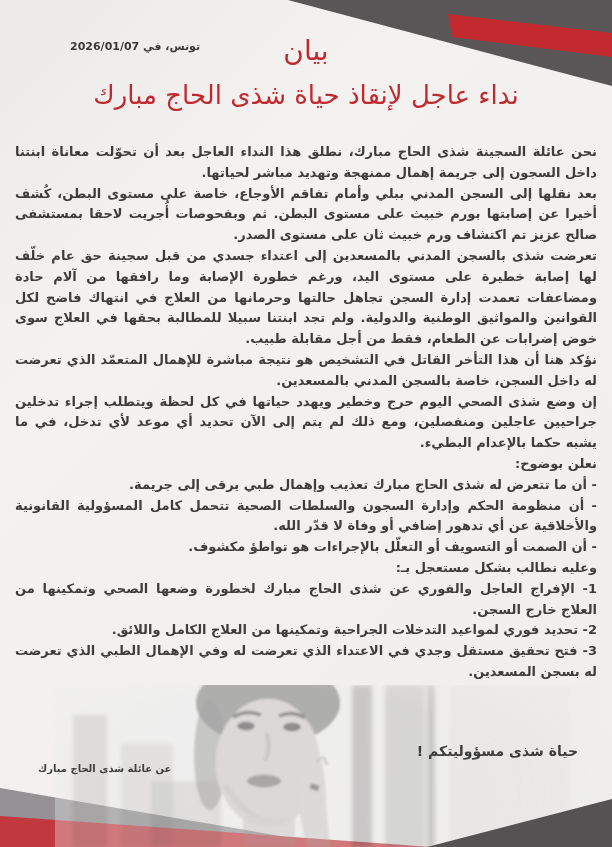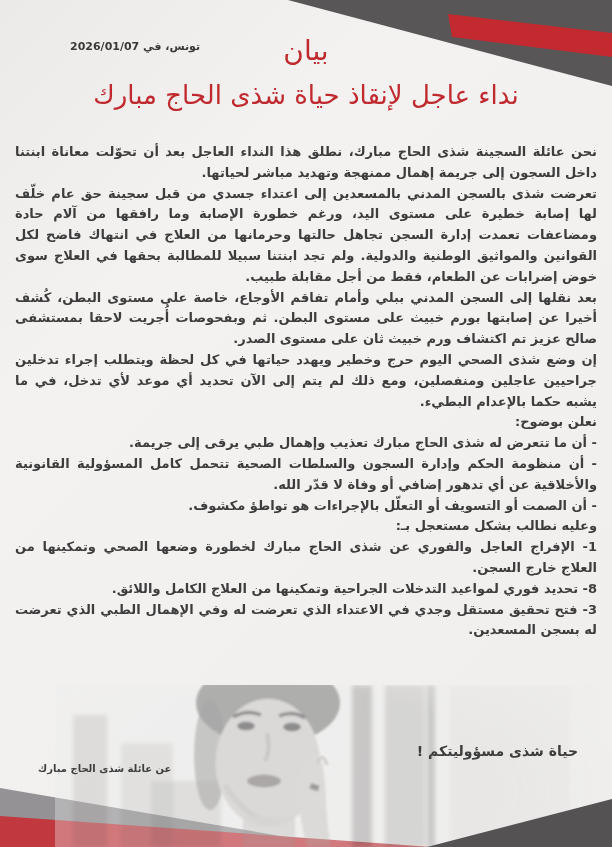--- a/index.html
+++ b/index.html
@@ -105,29 +105,30 @@
   </div>
 
   <div class="shape bottom-dark"></div>
 
   <div class="date">تونس، في 2026/01/07</div>
   <div class="kicker">بيان</div>
   <div class="headline">نداء عاجل لإنقاذ حياة شذى الحاج مبارك</div>
 
   <div class="bodytext">
     <p>نحن عائلة السجينة شذى الحاج مبارك، نطلق هذا النداء العاجل بعد أن تحوّلت معاناة ابنتنا داخل السجون إلى جريمة إهمال ممنهجة وتهديد مباشر لحياتها.</p>
+    <p>بعد نقلها إلى السجن المدني ببلي وأمام تفاقم الأوجاع، خاصة على مستوى البطن، كُشف أخيرا عن إصابتها بورم خبيث على مستوى البطن. ثم وبفحوصات أُجريت لاحقا بمستشفى صالح عزيز تم اكتشاف ورم خبيث ثان على مستوى الصدر.</p>
     <p>تعرضت شذى بالسجن المدني بالمسعدين إلى اعتداء جسدي من قبل سجينة حق عام خلّف لها إصابة خطيرة على مستوى اليد، ورغم خطورة الإصابة وما رافقها من آلام حادة ومضاعفات تعمدت إدارة السجن تجاهل حالتها وحرمانها من العلاج في انتهاك فاضح لكل القوانين والمواثيق الوطنية والدولية. ولم تجد ابنتنا سبيلا للمطالبة بحقها في العلاج سوى خوض إضرابات عن الطعام، فقط من أجل مقابلة طبيب.</p>
-    <p>بعد نقلها إلى السجن المدني ببلي وأمام تفاقم الأوجاع، خاصة على مستوى البطن، كُشف أخيرا عن إصابتها بورم خبيث على مستوى البطن. ثم وبفحوصات أُجريت لاحقا بمستشفى صالح عزيز تم اكتشاف ورم خبيث ثان على مستوى الصدر.</p>
+    <p>نؤكد هنا أن هذا التأخر القاتل في التشخيص هو نتيجة مباشرة للإهمال المتعمّد الذي تعرضت له داخل السجن، خاصة بالسجن المدني بالمسعدين.</p>
     <p>إن وضع شذى الصحي اليوم حرج وخطير ويهدد حياتها في كل لحظة ويتطلب إجراء تدخلين جراحيين عاجلين ومنفصلين، ومع ذلك لم يتم إلى الآن تحديد أي موعد لأي تدخل، في ما يشبه حكما بالإعدام البطيء.</p>
     <p>نعلن بوضوح:</p>
     <p>- أن ما تتعرض له شذى الحاج مبارك تعذيب وإهمال طبي يرقى إلى جريمة.</p>
     <p>- أن منظومة الحكم وإدارة السجون والسلطات الصحية تتحمل كامل المسؤولية القانونية والأخلاقية عن أي تدهور إضافي أو وفاة لا قدّر الله.</p>
     <p>- أن الصمت أو التسويف أو التعلّل بالإجراءات هو تواطؤ مكشوف.</p>
     <p>وعليه نطالب بشكل مستعجل بـ:</p>
     <p>1- الإفراج العاجل والفوري عن شذى الحاج مبارك لخطورة وضعها الصحي وتمكينها من العلاج خارج السجن.</p>
-    <p>8- تحديد فوري لمواعيد التدخلات الجراحية وتمكينها من العلاج الكامل واللائق.</p>
+    <p>2- تحديد فوري لمواعيد التدخلات الجراحية وتمكينها من العلاج الكامل واللائق.</p>
     <p>3- فتح تحقيق مستقل وجدي في الاعتداء الذي تعرضت له وفي الإهمال الطبي الذي تعرضت له بسجن المسعدين.</p>
   </div>
 
   <div class="slogan">حياة شذى مسؤوليتكم !</div>
   <div class="signature">عن عائلة شذى الحاج مبارك</div>
 
 </div>
 
 </body></html>

